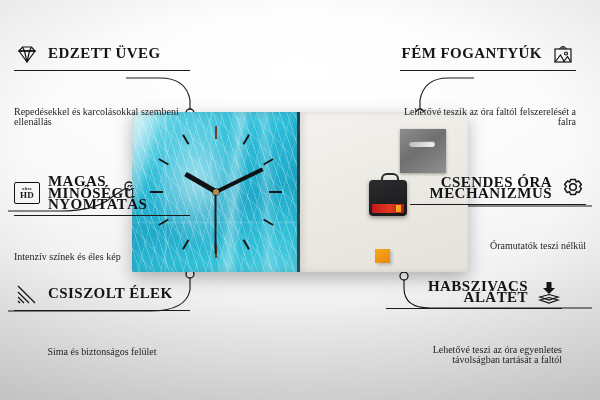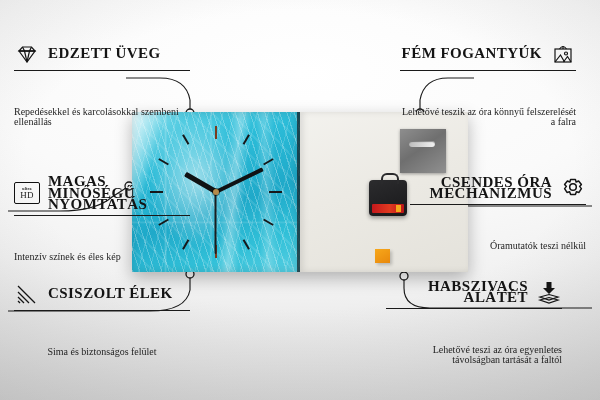--- a/index.html
+++ b/index.html
@@ -80,21 +80,21 @@
   .ico{flex:0 0 auto;width:26px;height:24px;display:flex;align-items:center;justify-content:center;color:#1a1a1a;}
   .ttl{font-size:15px;font-weight:bold;letter-spacing:.45px;line-height:11.5px;color:#141414;
     text-transform:uppercase;}
   .rule{height:1px;background:#1a1a1a;margin:4px 0 4px 0;}
   .sub{font-size:10px;line-height:9.6px;color:#1f1f1f;margin-top:36px;}
 
   .lines{position:absolute;inset:0;pointer-events:none;}
   .hdbadge{width:24px;height:20px;border:1.4px solid #111;border-radius:2px;display:flex;
     flex-direction:column;align-items:center;justify-content:center;line-height:1;}
   .hdbadge .u{font-size:4px;font-weight:bold;letter-spacing:.2px;}
-  .hdbadge .h{font-size:9px;font-weight:normal;letter-spacing:.3px;margin-top:.5px;}
+  .hdbadge .h{font-size:9px;font-weight:bold;letter-spacing:.3px;margin-top:.5px;}
 </style>
 </head>
 <body>
 
 <div class="vignette"></div>
 
 <svg class="lines" width="600" height="400" viewBox="0 0 600 400">
   <g fill="none" stroke="#1a1a1a" stroke-width="1.15">
     <path d="M126,78 L160,78 Q186,78 190,100 L190,112"></path>
     <circle cx="190" cy="113" r="4" fill="#ffffff" stroke="#1a1a1a" stroke-width="1.3"></circle>
@@ -208,21 +208,21 @@
         <path d="M12 6 L12 3"></path>
           <path d="M8.5 6 Q12 1 15.5 6"></path>
         <circle cx="15" cy="10.5" r="1.5"></circle>
         <path d="M4 19 L9.5 12 L13.5 19"></path>
           <path d="M12.5 19 L16.5 13.5 L20 19"></path>
       </svg>
     </div>
     <div class="ttl">FÉM FOGANTYÚK</div>
   </div>
   <div class="rule"></div>
-  <div class="sub">Lehetővé teszik az óra könnyű felszerelését a falra</div>
+  <div class="sub">Lehetővé teszik az óra faltól felszerelését a falra</div>
 </div>
 
 <div class="callout right" style="left:410px;top:176px;">
   <div class="chead">
     <div class="ico">
       <svg width="24" height="23" viewBox="0 0 24 23" fill="none" stroke="#141414" stroke-width="1.5" stroke-linejoin="round">
         <path d="M9.6 2.4 L14.4 2.4 L15.1 5.0 L17.6 4.0 L20.4 7.4 L18.6 9.4 L20.4 11.6 L18.0 15.4 L15.4 14.8 L14.4 17.6 L9.6 17.6 L8.6 14.8 L6.0 15.4 L3.6 11.6 L5.4 9.4 L3.6 7.4 L6.4 4.0 L8.9 5.0 Z"></path>
         <circle cx="12" cy="10" r="3.3"></circle>
       </svg>
     </div>

